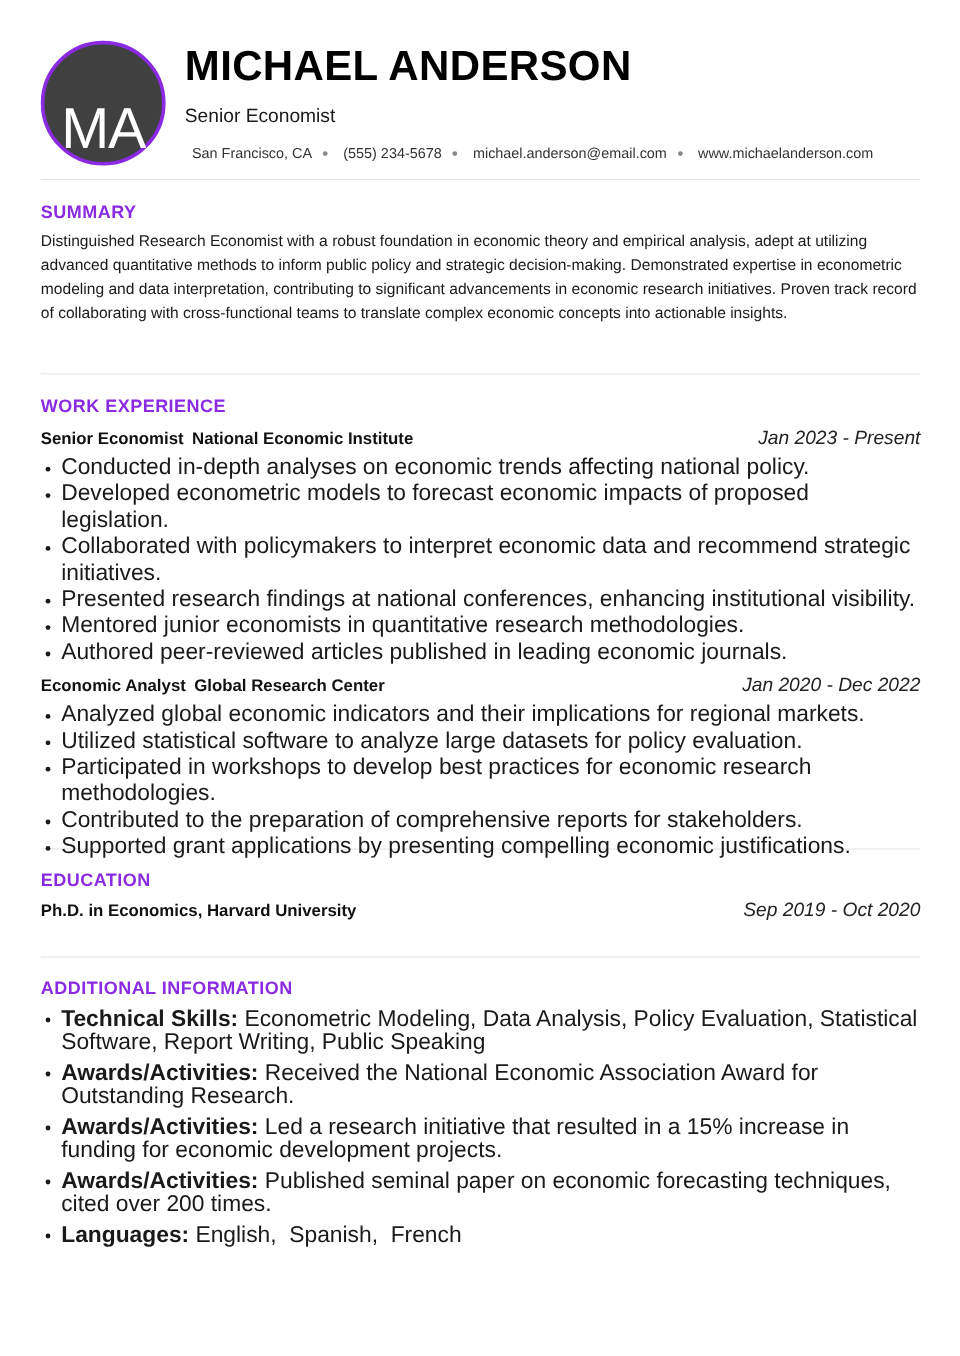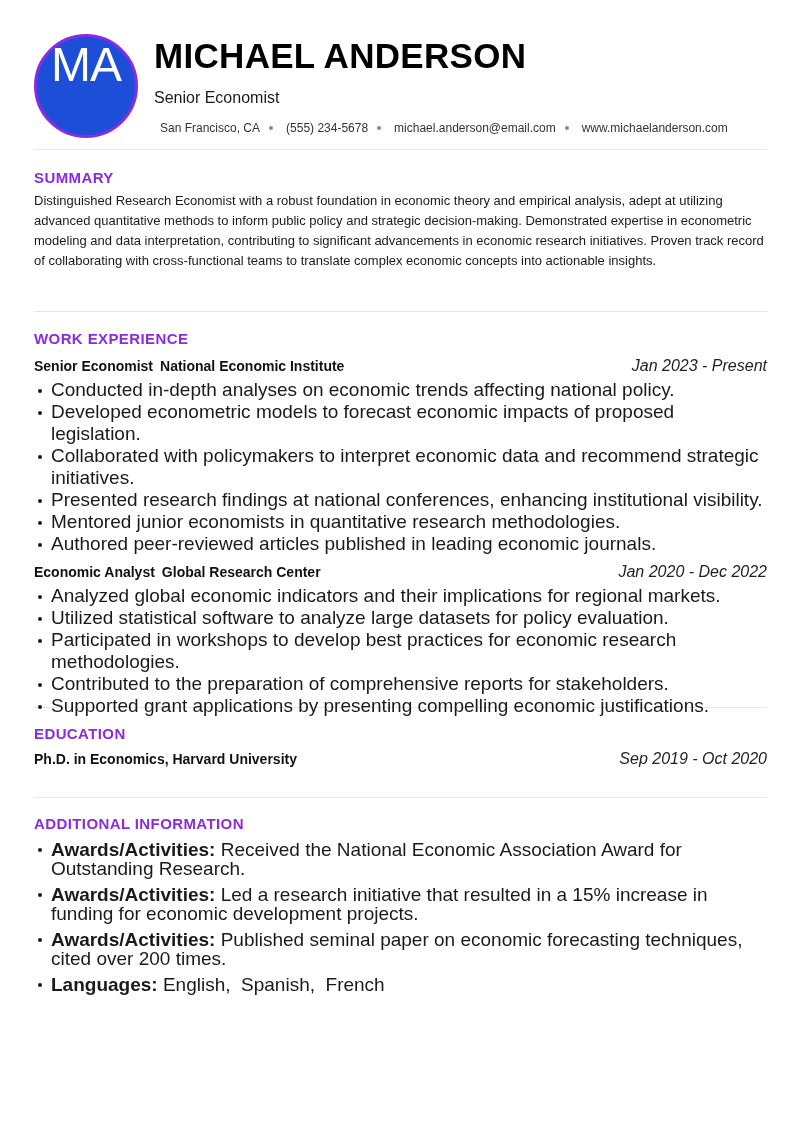--- a/index.html
+++ b/index.html
@@ -2,21 +2,21 @@
 <html><head>
 <meta charset="utf-8">
 <style>
   * { box-sizing: border-box; margin: 0; padding: 0; }
   html, body { width: 800px; height: 1130px; background: #ffffff; }
   body { font-family: "Liberation Sans", "DejaVu Sans", sans-serif; color: #1a1a1a; position: relative; }
   .page { position: absolute; left: 34px; top: 0; width: 733px; }
 
   .header { position: relative; height: 150px; border-bottom: 1px solid #e6e6e6; }
   .avatar { position: absolute; left: 0; top: 34px; width: 104px; height: 104px; border-radius: 50%;
-            background: #1d4ed8; border: 3px solid #8a2be2; display: flex; align-items: flex-start; justify-content: center; }
+            background: #404040; border: 3px solid #8a2be2; display: flex; align-items: flex-end; justify-content: center; }
   .avatar span { color: #ffffff; font-size: 48px; letter-spacing: -1px; }
   .name { position: absolute; left: 120px; top: 36px; font-size: 35px; font-weight: bold; color: #000000; letter-spacing: 0.3px; }
   .role { position: absolute; left: 120px; top: 89px; font-size: 16px; color: #1a1a1a; }
   .contact { position: absolute; left: 126px; top: 121px; font-size: 12px; color: #333; display: flex; align-items: center; white-space: nowrap; }
   .contact .item { display: inline-block; }
   .contact .dot { display: inline-block; width: 4px; height: 4px; border-radius: 50%; background: #888; margin: 0 13px 0 9px; }
 
   .section { border-bottom: 1px solid #e6e6e6; }
   .section-title { font-size: 15px; font-weight: bold; color: #8a2be2; letter-spacing: 0.4px; }
   .summary-text { font-size: 13px; line-height: 20px; color: #1a1a1a; }
@@ -101,20 +101,21 @@
     <div class="section-title">EDUCATION</div>
     <div class="job-head" style="margin-top:8px;">
       <div class="job-title">Ph.D. in Economics, Harvard University</div>
       <div class="job-date">Sep 2019 - Oct 2020</div>
     </div>
   </div>
 
   <div style="padding-top:17px;">
     <div class="section-title">ADDITIONAL INFORMATION</div>
     <ul class="bullets info" style="margin-top:8px;">
+      <li><b>Technical Skills:</b><span> Econometric Modeling, Data Analysis, Policy Evaluation, Statistical Software, Report Writing, Public Speaking</span></li>
       <li><b>Awards/Activities:</b><span> Received the National Economic Association Award for Outstanding Research.</span></li>
       <li><b>Awards/Activities:</b><span> Led a research initiative that resulted in a 15% increase in funding for economic development projects.</span></li>
       <li><b>Awards/Activities:</b><span> Published seminal paper on economic forecasting techniques, cited over 200 times.</span></li>
       <li><b>Languages:</b><span style="white-space:pre;"> English,  Spanish,  French</span></li>
     </ul>
   </div>
 
 </div>
 
 </body></html>

